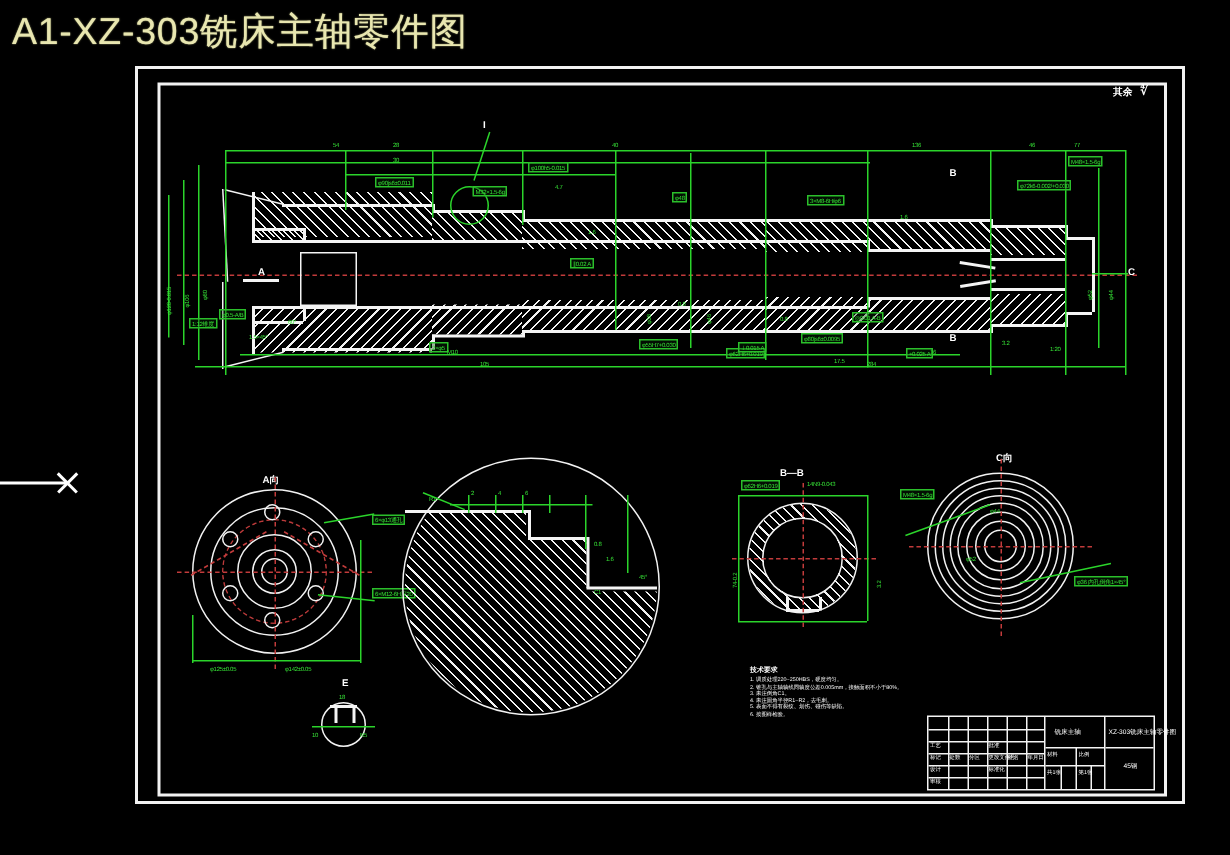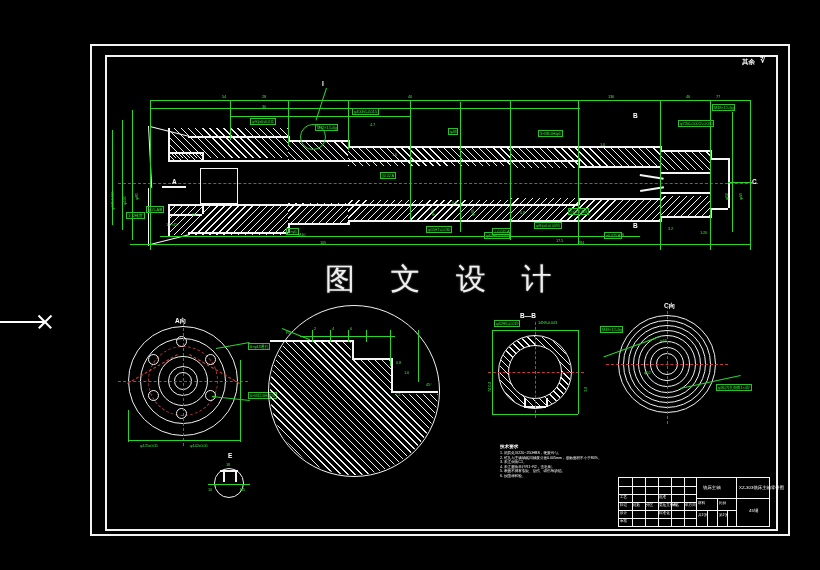--- a/index.html
+++ b/index.html
@@ -74,20 +74,21 @@
 
   
   .notes{position:absolute;left:500px;top:444px;color:#fff;font-size:3.6px;line-height:4.6px;}
   .notes .nh{font-size:4.6px;line-height:6px;font-weight:bold;margin-bottom:1px;}
 </style>
 </head>
 <body>
 
 <div class="root">
 
+  <div class="doc-title">A1-XZ-303铣床主轴零件图</div>
 
   <div class="cursor-lead"></div>
   <div class="cursor-x"></div>
 
   <div class="frame-outer"></div>
   <div class="frame-inner"></div>
 
   <div class="wtxt-b" style="left:742px;top:58px;">其余</div>
   <div class="wtxt-b" style="left:760px;top:57px;font-size:8px;">∜</div>
 
@@ -235,21 +236,20 @@
     <div class="dim" style="left:146px;top:206px;">φ0.5-A/B</div>
     <div class="dim" style="left:380px;top:172px;">∥0.02 A</div>
     <div class="dim" style="left:492px;top:228px;">⊥0.015 A</div>
     <div class="dim" style="left:568px;top:208px;">◎0.01 A-B</div>
     <div class="dim" style="left:604px;top:232px;">⌖0.025 A</div>
     <div class="dimp" style="left:600px;top:142px;">1.6</div>
     <div class="dimp" style="left:452px;top:200px;">0.8</div>
     <div class="dimp" style="left:668px;top:226px;">3.2</div>
   </div>
 
-  <div class="watermark">图 文 设 计</div>
 
   <div>
     <div class="wtxt-b" style="left:175px;top:317px;">A向</div>
     <div class="circle" style="left:128px;top:326px;width:110px;height:110px;"></div>
     <div class="circle" style="left:140px;top:338px;width:86px;height:86px;"></div>
     <div class="circle-r" style="left:148px;top:346px;width:70px;height:70px;"></div>
     <div class="circle" style="left:158px;top:356px;width:50px;height:50px;"></div>
     <div class="circle" style="left:168px;top:366px;width:30px;height:30px;"></div>
     <div class="circle" style="left:174px;top:372px;width:18px;height:18px;"></div>
 

